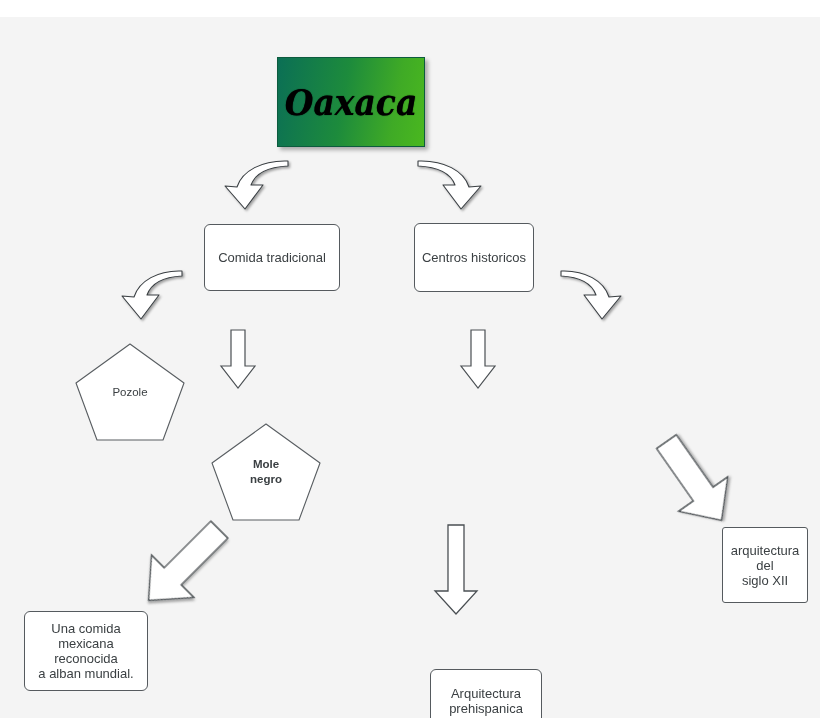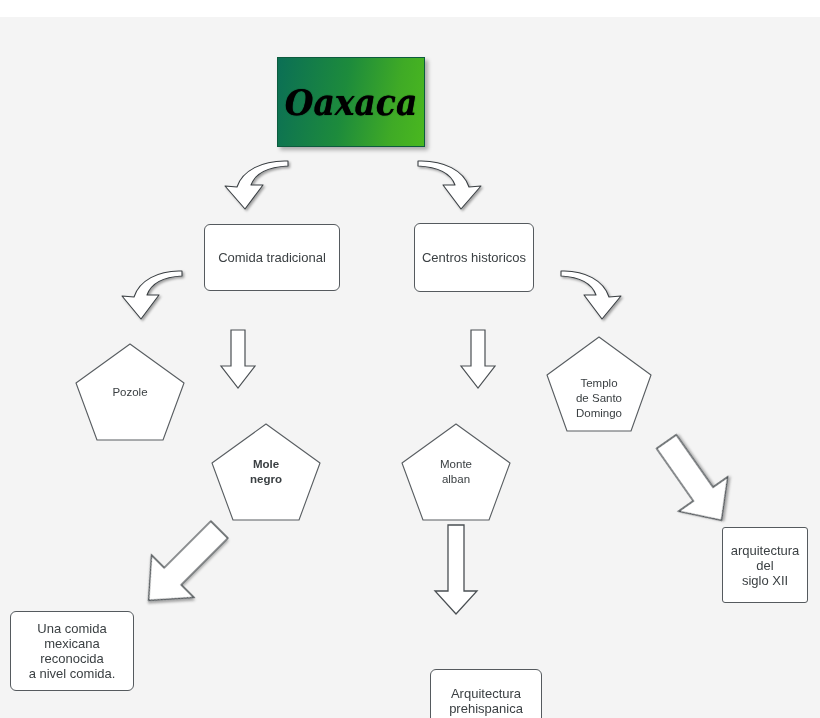--- a/index.html
+++ b/index.html
@@ -175,44 +175,21 @@
       <polygon points="56,2 110,41 89,98 23,98 2,41" fill="#ffffff" stroke="#585d61" stroke-width="1.1" stroke-linejoin="round"></polygon>
     </svg>
     <div class="pentagon-label">
       <div>
         <div>Mole</div>
         <div>negro</div>
       </div>
     </div>
   </div>
 
-  <div class="pentagon-wrap" style="left:400px; top:405px; width:112px; height:100px;">
-    <svg width="112" height="100" viewBox="0 0 112 100">
-      <polygon points="56,2 110,41 89,98 23,98 2,41" fill="#ffffff" stroke="#585d61" stroke-width="1.1" stroke-linejoin="round"></polygon>
-    </svg>
-    <div class="pentagon-label">
-      <div>
-        <div>Monte</div>
-        <div>alban</div>
-      </div>
-    </div>
-  </div>
-
-  <div class="pentagon-wrap p-shift" style="left:545px; top:318px; width:108px; height:98px;">
-    <svg width="108" height="98" viewBox="0 0 108 98">
-      <polygon points="54,2 106,40 86,96 22,96 2,40" fill="#ffffff" stroke="#585d61" stroke-width="1.1" stroke-linejoin="round"></polygon>
-    </svg>
-    <div class="pentagon-label">
-      <div>
-        <div>Templo</div>
-        <div>de Santo</div>
-        <div>Domingo</div>
-      </div>
-    </div>
-  </div>
+
 
   <div class="arrow" style="left:128px; top:492px;">
     <svg width="112" height="112" viewBox="0 0 112 112">
       <defs>
         <filter id="sh5" x="-30%" y="-30%" width="180%" height="180%">
           <feDropShadow dx="1.8" dy="1.8" stdDeviation="1.2" flood-color="#000" flood-opacity="0.32"></feDropShadow>
         </filter>
       </defs>
       <g transform="rotate(45 56 56)">
         <path d="M44,6 L68,6 L68,72 L86,72 L56,106 L26,72 L44,72 Z" fill="#ffffff" stroke="#4a4f53" stroke-width="1.3" stroke-linejoin="miter" filter="url(#sh5)"></path>
@@ -232,25 +209,25 @@
         <filter id="sh6" x="-30%" y="-30%" width="180%" height="180%">
           <feDropShadow dx="1.6" dy="1.6" stdDeviation="1.2" flood-color="#000" flood-opacity="0.32"></feDropShadow>
         </filter>
       </defs>
       <g transform="rotate(-35 56 56)">
         <path d="M44,8 L68,8 L68,72 L86,72 L56,104 L26,72 L44,72 Z" fill="#ffffff" stroke="#4a4f53" stroke-width="1.3" stroke-linejoin="miter" filter="url(#sh6)"></path>
       </g>
     </svg>
   </div>
 
-  <div class="node-box" style="left:10px; top:594px; width:124px; height:80px;justify-content:flex-end;">
+  <div class="node-box" style="left:24px; top:594px; width:124px; height:80px;justify-content:flex-end;">
     <div>
       <div>Una comida</div>
       <div>mexicana reconocida</div>
-      <div>a nivel comida.</div>
+      <div>a alban mundial.</div>
     </div>
   </div>
 
   <div class="node-box" style="left:430px; top:652px; width:112px; height:64px;">
     <div>
       <div>Arquitectura</div>
       <div>prehispanica</div>
     </div>
   </div>
 

